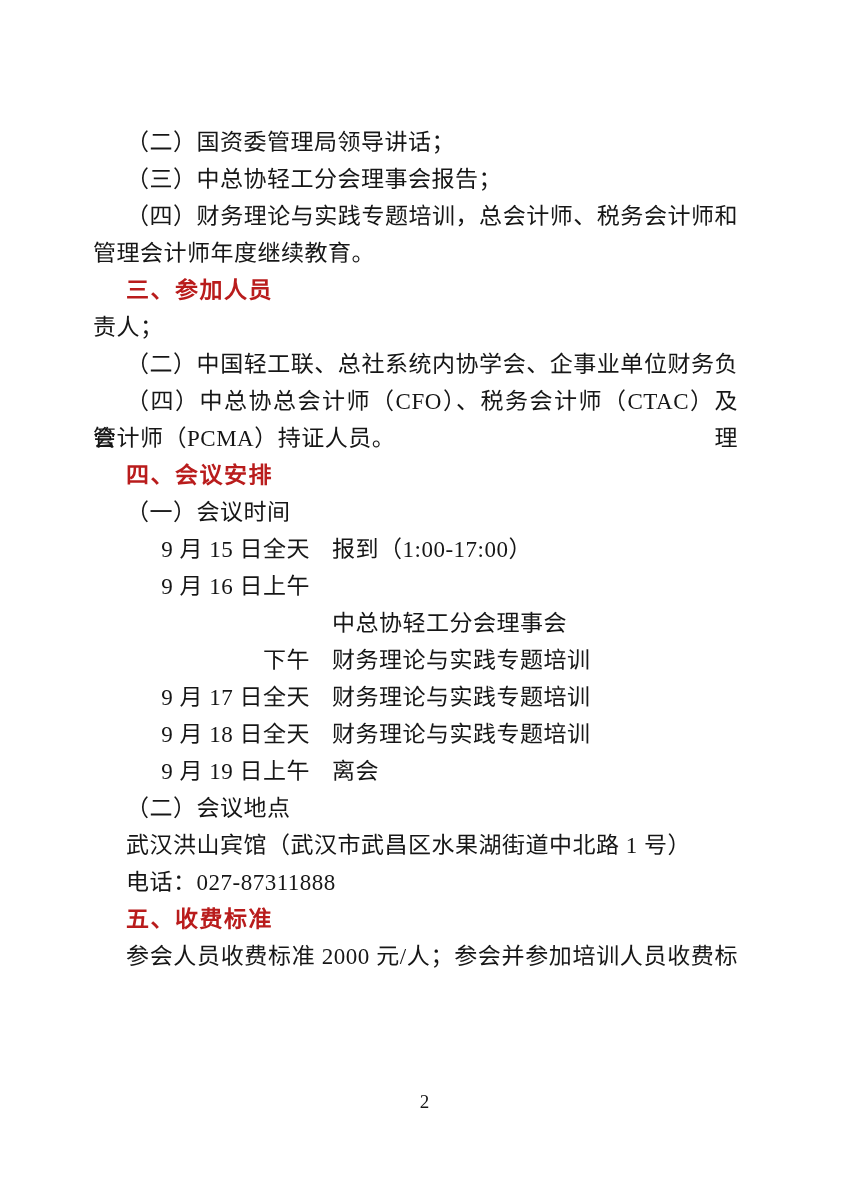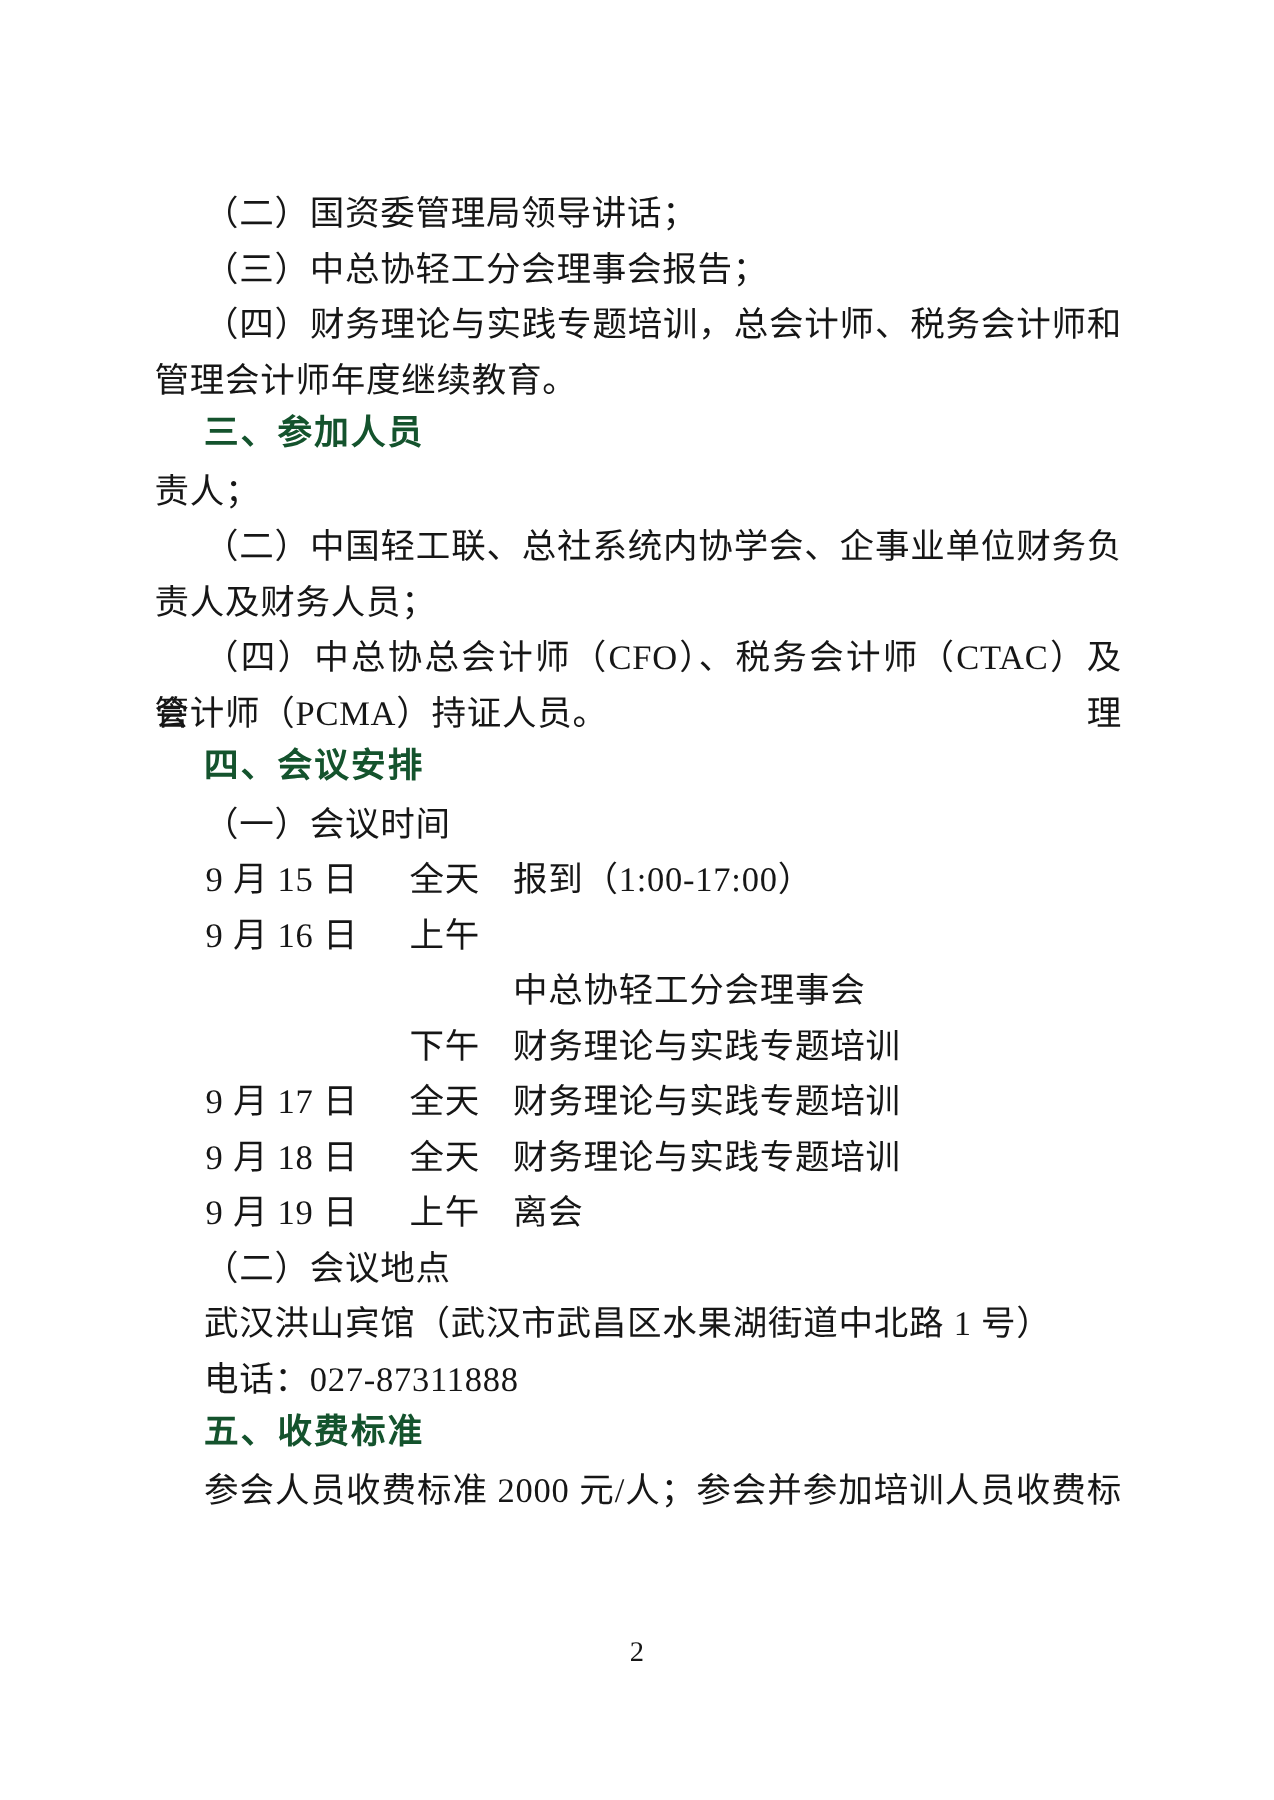--- a/index.html
+++ b/index.html
@@ -17,21 +17,21 @@
   }
   .doc-page {
     position: absolute;
     left: 0; top: 0;
     width: 849px;
     height: 1200px;
     background: #ffffff;
   }
   .doc-content {
     position: absolute;
-    left: 103px;
+    left: 93px;
     top: 124px;
     width: 645px;
   }
   .line {
     height: 37px;
     line-height: 37px;
     font-size: 23px;
     letter-spacing: 0.5px;
     white-space: pre;
     color: #161616;
@@ -41,33 +41,34 @@
   }
   .line.fill {
     white-space: normal;
     text-align: justify;
     text-align-last: justify;
     padding-left: 0;
     text-indent: 33px;
   }
   .line.heading {
     padding-left: 33px;
-    font-family: Liberation Mono, monospace;
+    font-family: Liberation Sans, sans-serif;
     font-weight: bold;
     letter-spacing: 1.5px;
-    color: #14532d;
+    color: #b91c1c;
   }
   .line.schedule {
     padding-left: 34px;
     display: flex;
   }
   .line.schedule .col-date {
     display: inline-block;
     width: 136px;
     flex: 0 0 136px;
+    text-align: right;
   }
   .line.schedule .col-time {
     display: inline-block;
     width: 69px;
     flex: 0 0 69px;
   }
   .line.schedule .col-desc {
     flex: 1 1 auto;
   }
   .page-footer {
@@ -86,21 +87,20 @@
 
 <div class="doc-page">
   <div class="doc-content">
       <div class="line indent"><span>（二）国资委管理局领导讲话；</span></div>
       <div class="line indent"><span>（三）中总协轻工分会理事会报告；</span></div>
       <div class="line fill"><span>（四）财务理论与实践专题培训，总会计师、税务会计师和</span></div>
       <div class="line"><span>管理会计师年度继续教育。</span></div>
       <div class="line heading"><span>三、参加人员</span></div>
       <div class="line"><span>责人；</span></div>
       <div class="line fill"><span>（二）中国轻工联、总社系统内协学会、企事业单位财务负</span></div>
-      <div class="line"><span>责人及财务人员；</span></div>
       <div class="line fill"><span>（四）中总协总会计师（CFO）、税务会计师（CTAC）及管理</span></div>
       <div class="line"><span>会计师（PCMA）持证人员。</span></div>
       <div class="line heading"><span>四、会议安排</span></div>
       <div class="line indent"><span>（一）会议时间</span></div>
       <div class="line schedule"><span class="col-date">9 月 15 日</span><span class="col-time">全天</span><span class="col-desc">报到（1:00-17:00）</span></div>
       <div class="line schedule"><span class="col-date">9 月 16 日</span><span class="col-time">上午</span></div>
       <div class="line schedule"><span class="col-date"></span><span class="col-time"></span><span class="col-desc">中总协轻工分会理事会</span></div>
       <div class="line schedule"><span class="col-date"></span><span class="col-time">下午</span><span class="col-desc">财务理论与实践专题培训</span></div>
       <div class="line schedule"><span class="col-date">9 月 17 日</span><span class="col-time">全天</span><span class="col-desc">财务理论与实践专题培训</span></div>
       <div class="line schedule"><span class="col-date">9 月 18 日</span><span class="col-time">全天</span><span class="col-desc">财务理论与实践专题培训</span></div>

